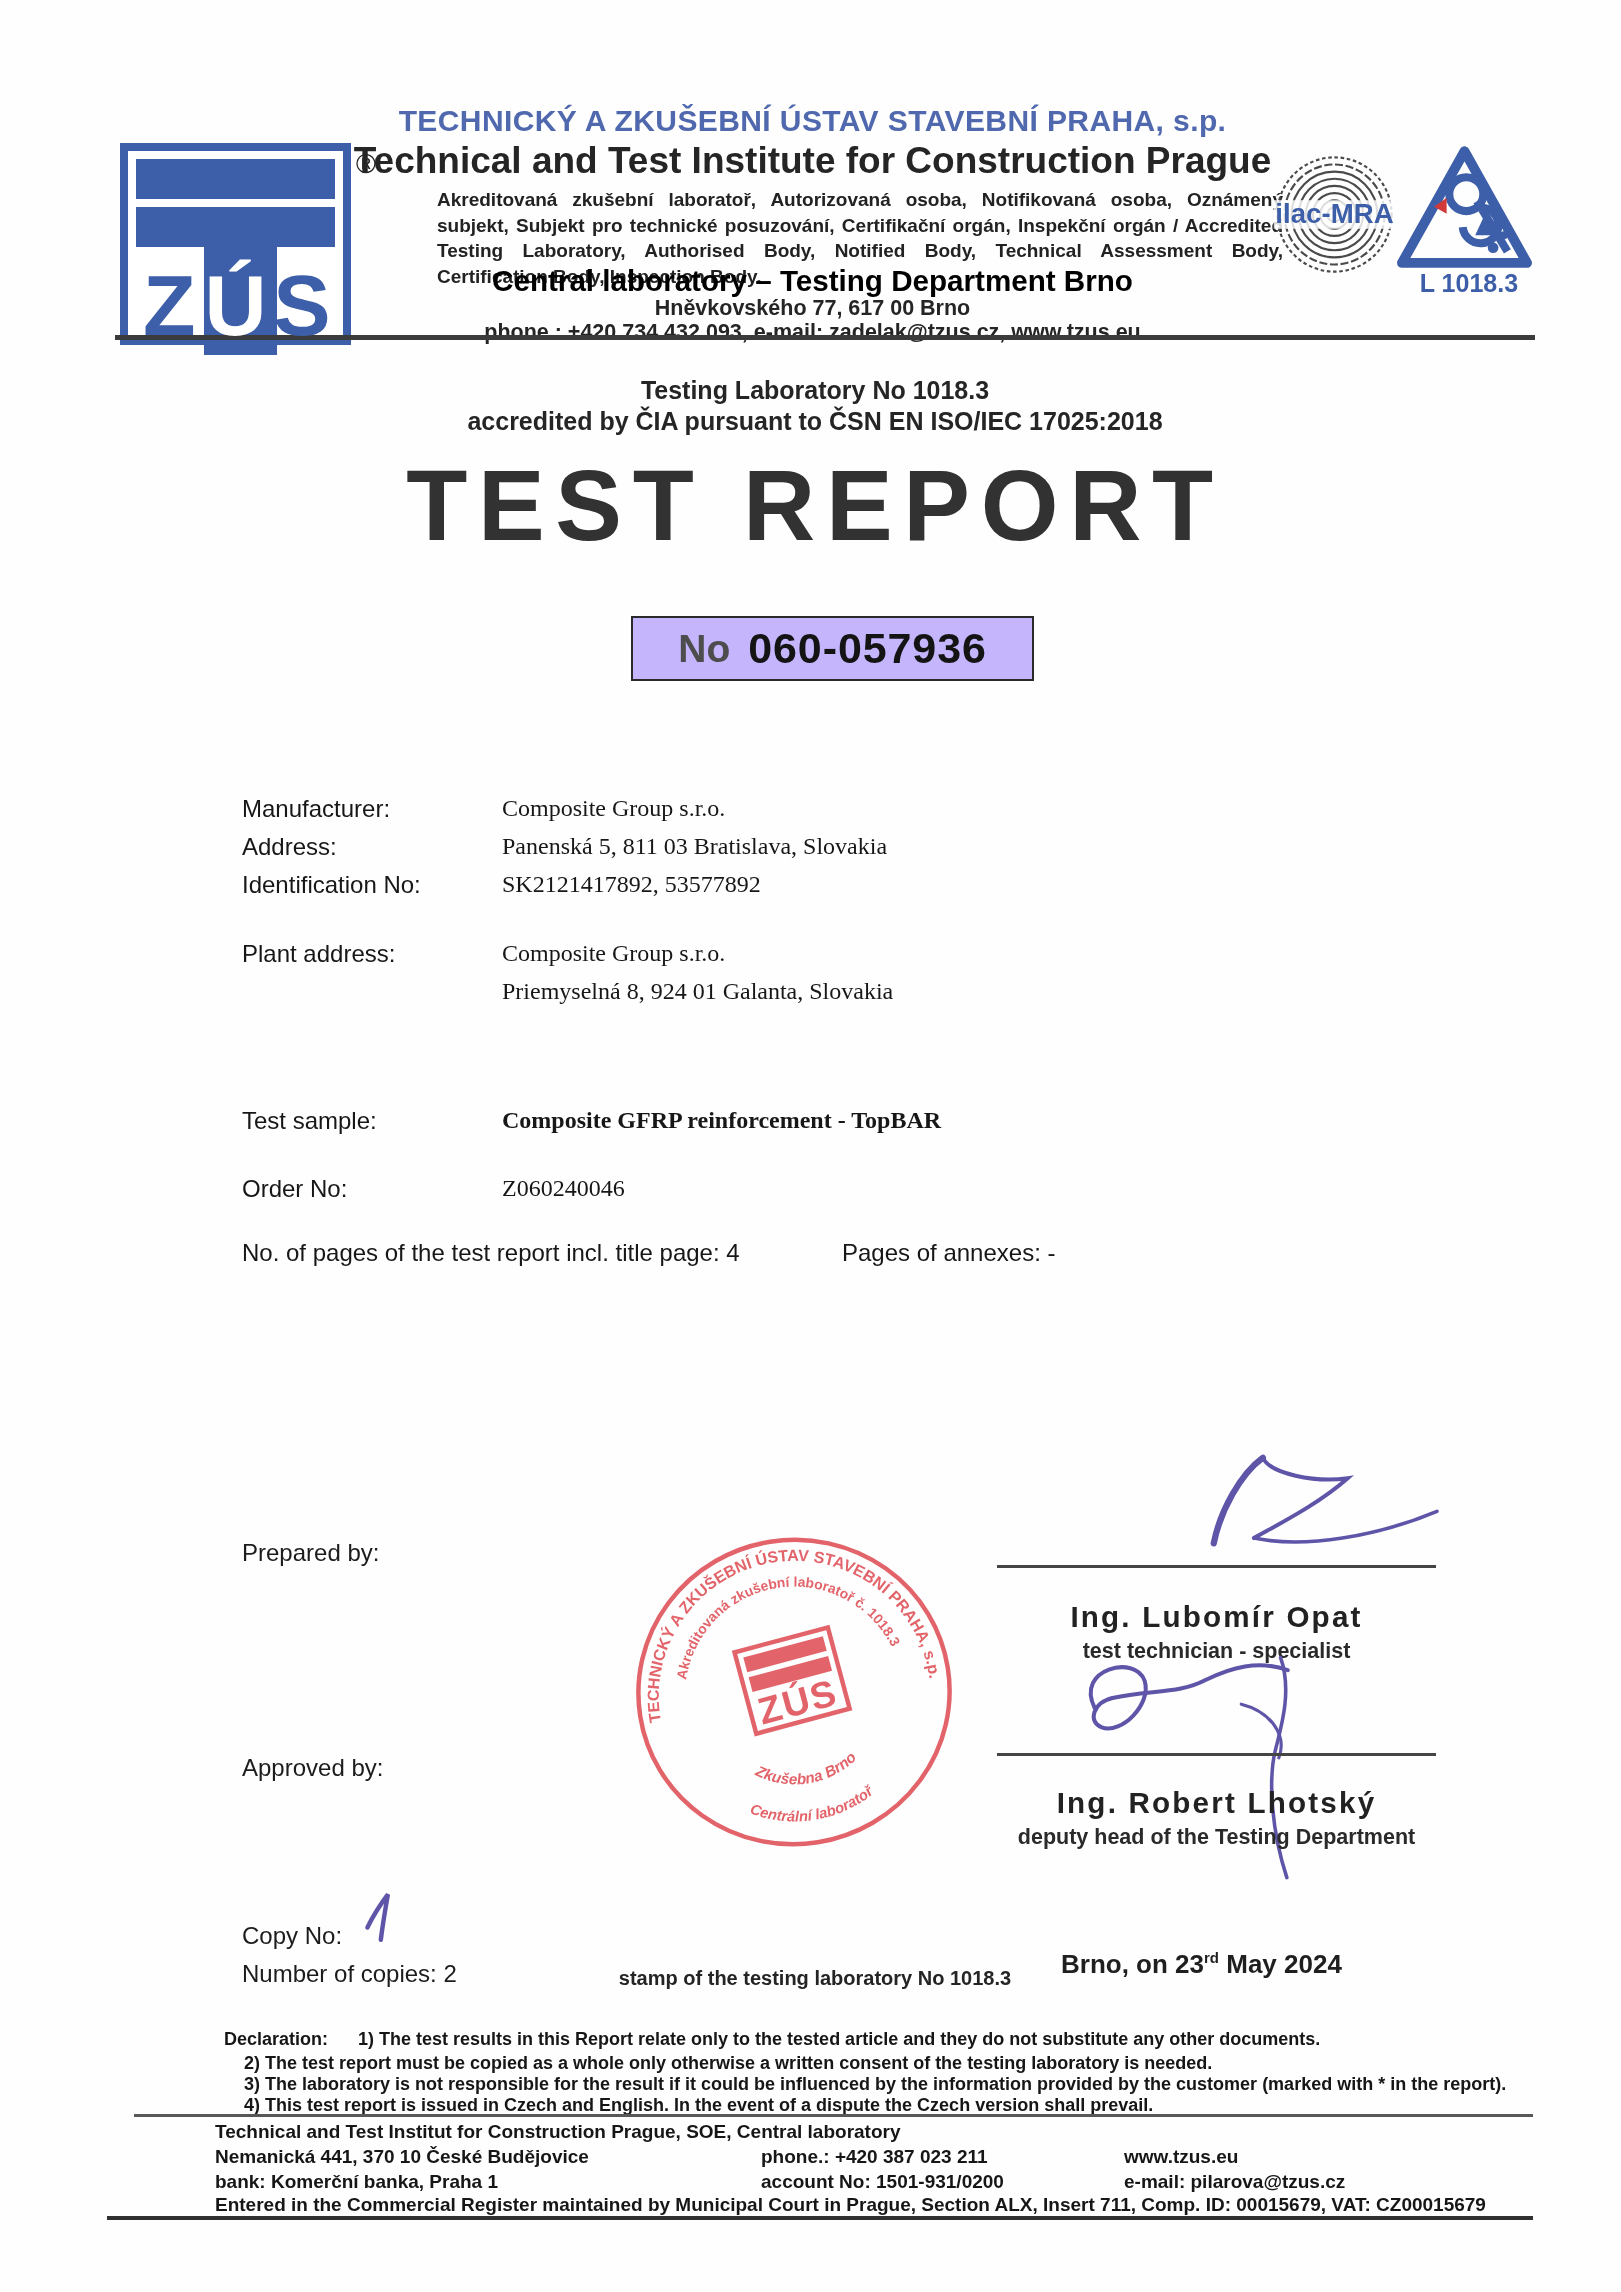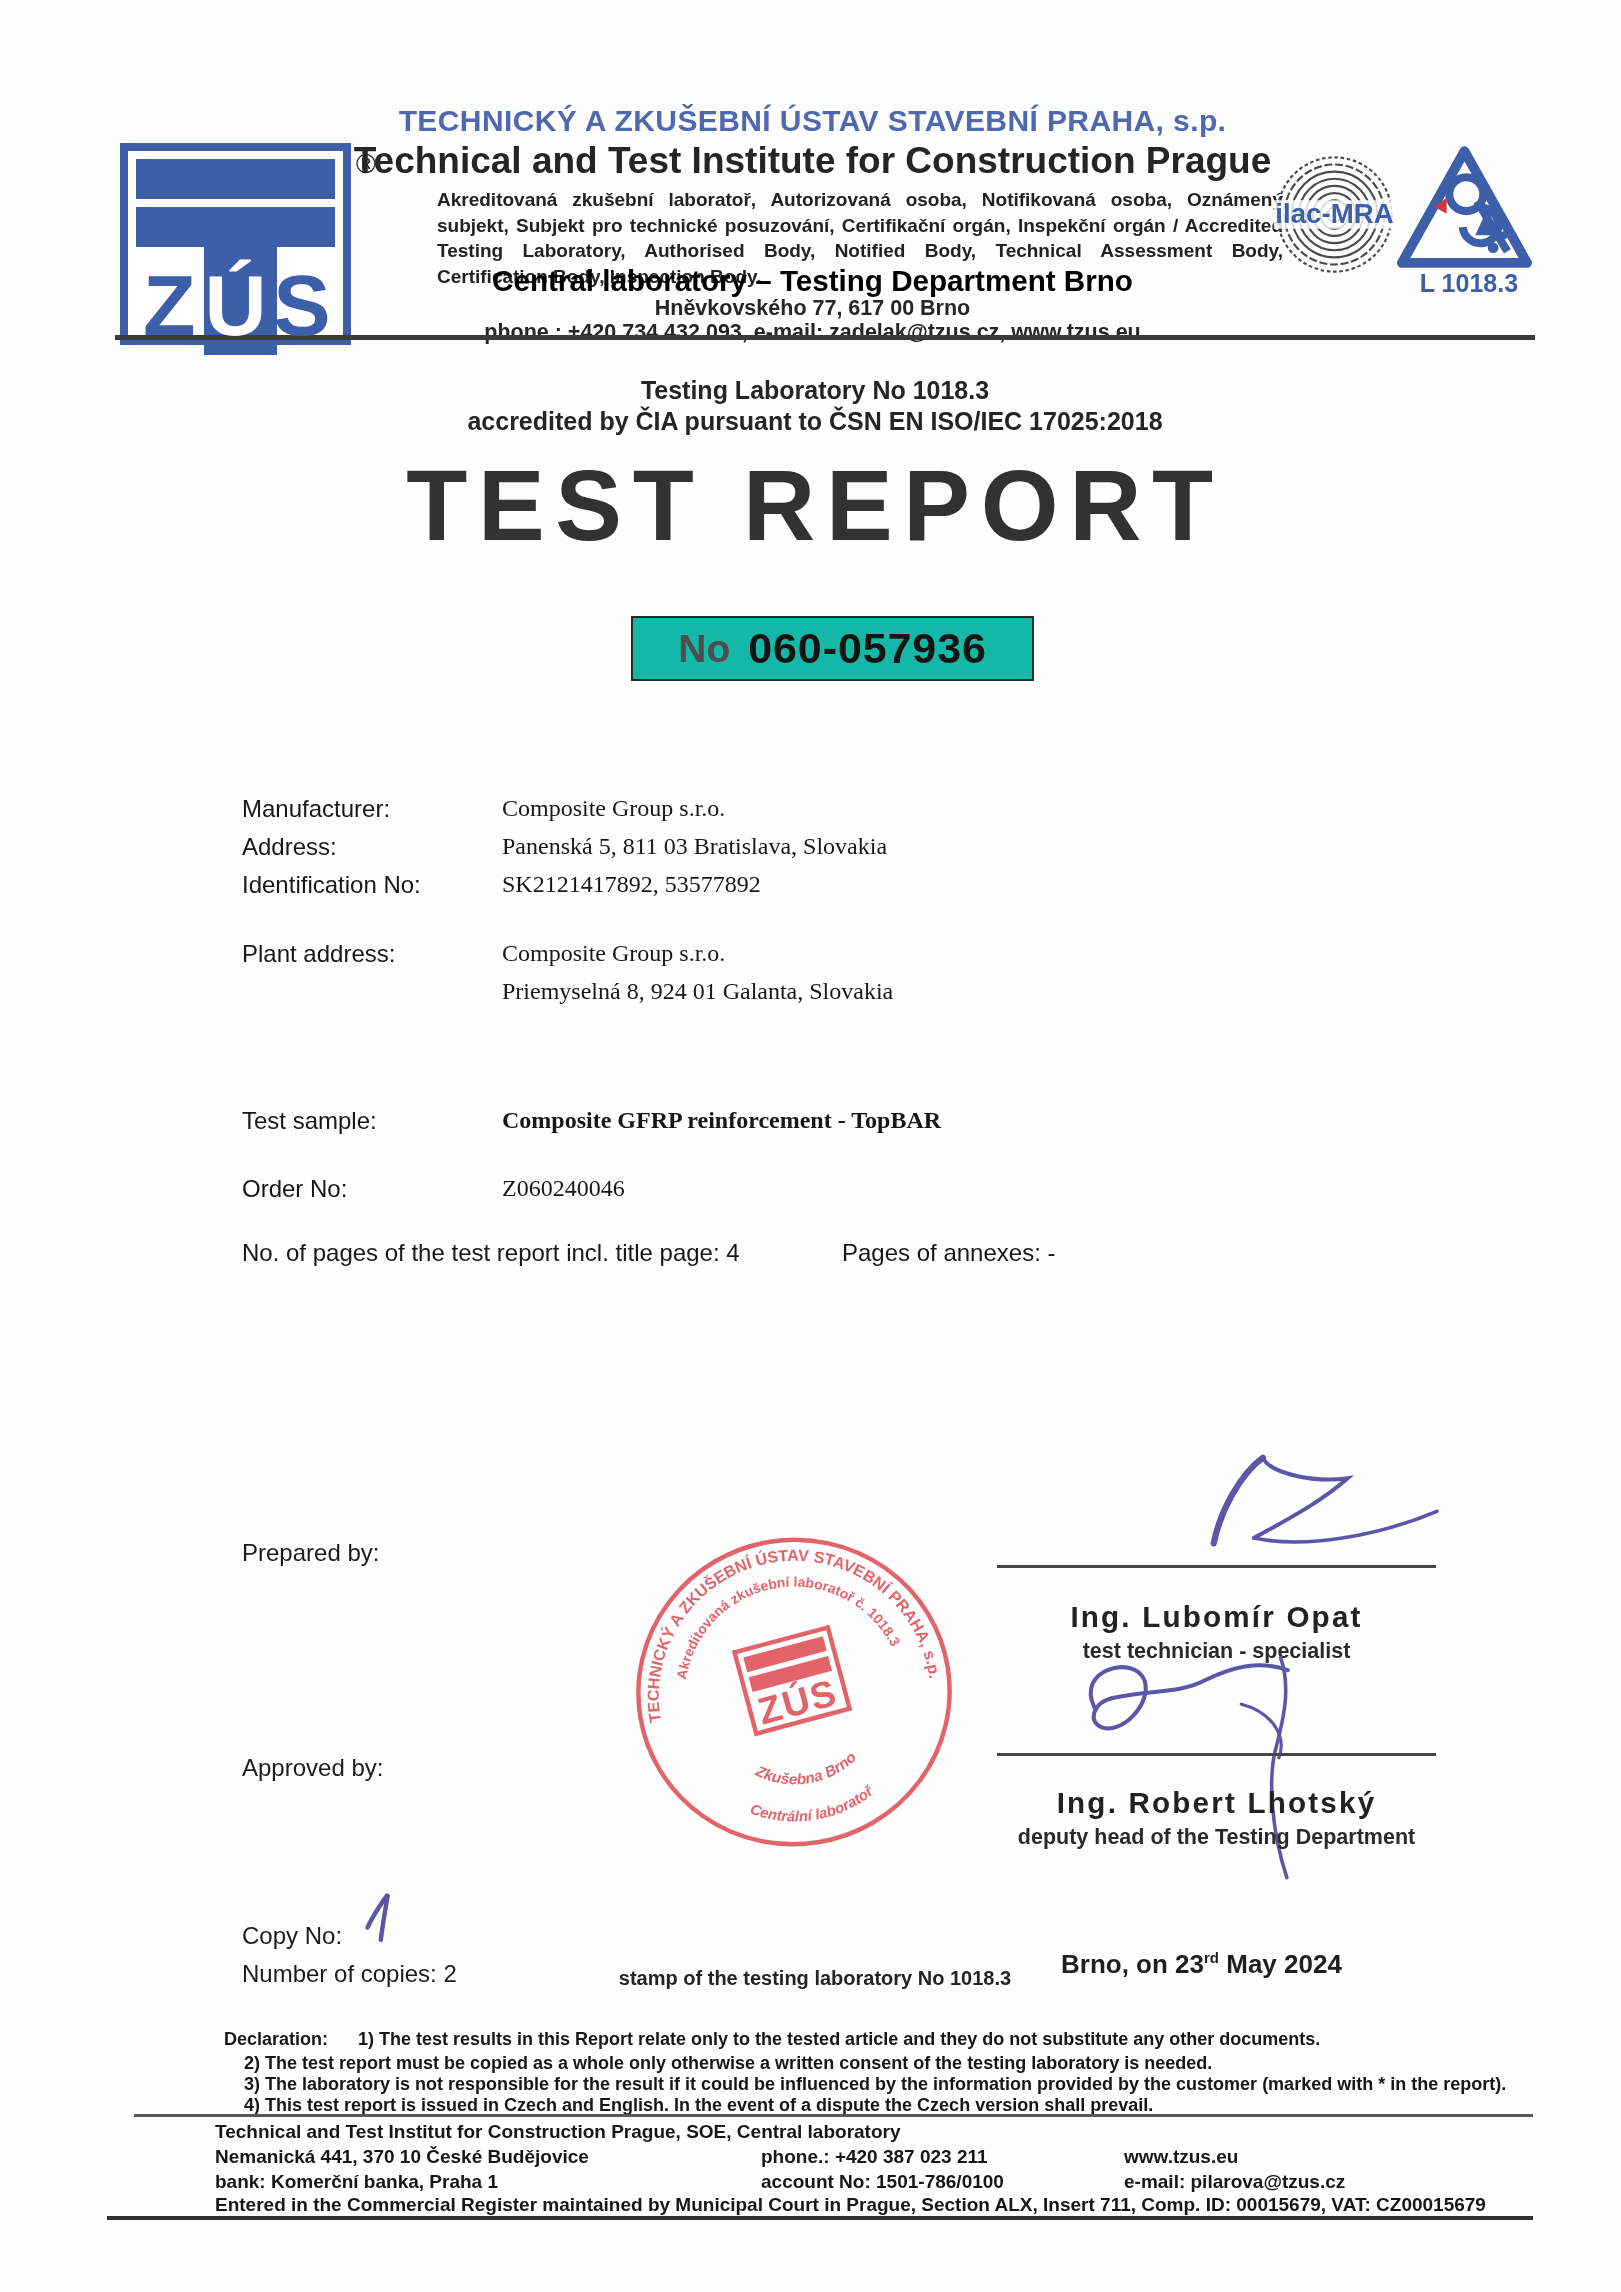--- a/index.html
+++ b/index.html
@@ -33,21 +33,21 @@
 
   
   .ilac{left:1272px;top:152px;width:125px;height:125px;}
   .cia{left:1393px;top:142px;width:143px;height:157px;}
 
   
   .center-band{left:54px;width:1522px;text-align:center;}
   .lab-line1{top:376px;font-size:25px;font-weight:700;color:#252525;}
   .lab-line2{top:407px;font-size:25px;font-weight:700;color:#252525;}
   .report-title{top:448px;font-size:100px;font-weight:700;letter-spacing:10.7px;color:#323232;margin:0;}
-  .num-box{left:631px;top:616px;width:399px;height:61px;border:2.7px solid #2a2a2a;display:flex;align-items:center;justify-content:center;gap:18px;background:#14b8a6;}
+  .num-box{left:631px;top:616px;width:399px;height:61px;border:2.7px solid #2a2a2a;display:flex;align-items:center;justify-content:center;gap:18px;background:#c4b5fd;}
   .num-label{font-size:39px;font-weight:700;color:#4d4d4d;}
   .num-value{font-size:43px;font-weight:700;color:#141414;letter-spacing:0.9px;}
   .subject{top:716px;font-size:25px;font-weight:700;color:#1e1e1e;}
 
   
   .f-label{left:242px;font-size:24px;color:#171717;}
   .f-value{left:502px;font-size:24px;color:#171717;font-family:Liberation Serif, serif;}
   .y-manu{top:795px;} .y-addr{top:833px;} .y-id{top:871px;}
   .y-plant1{top:940px;} .y-plant2{top:978px;}
   .y-sample{top:1107px;} .y-order{top:1175px;} .y-pages{top:1239px;}
@@ -259,19 +259,19 @@
   <div class="abs decl decl-l2">2) The test report must be copied as a whole only otherwise a written consent of the testing laboratory is needed.</div>
   <div class="abs decl decl-l3">3) The laboratory is not responsible for the result if it could be influenced by the information provided by the customer (marked with * in the report).</div>
   <div class="abs decl decl-l4">4) This test report is issued in Czech and English. In the event of a dispute the Czech version shall prevail.</div>
 
   <div class="abs footer-rule"></div>
   <div class="abs foot foot-company">Technical and Test Institut for Construction Prague, SOE, Central laboratory</div>
   <div class="abs foot foot-col1 foot-r1">Nemanická 441, 370 10 České Budějovice</div>
   <div class="abs foot foot-col2 foot-r1">phone.: +420 387 023 211</div>
   <div class="abs foot foot-col3 foot-r1">www.tzus.eu</div>
   <div class="abs foot foot-col1 foot-r2">bank: Komerční banka, Praha 1</div>
-  <div class="abs foot foot-col2 foot-r2">account No: 1501-786/0100</div>
+  <div class="abs foot foot-col2 foot-r2">account No: 1501-931/0200</div>
   <div class="abs foot foot-col3 foot-r2">e-mail: pilarova@tzus.cz</div>
   <div class="abs foot foot-register">Entered in the Commercial Register maintained by Municipal Court in Prague, Section ALX, Insert 711, Comp. ID: 00015679, VAT: CZ00015679</div>
   <div class="abs bottom-rule"></div>
 
 </div>
 
 
 </body></html>

